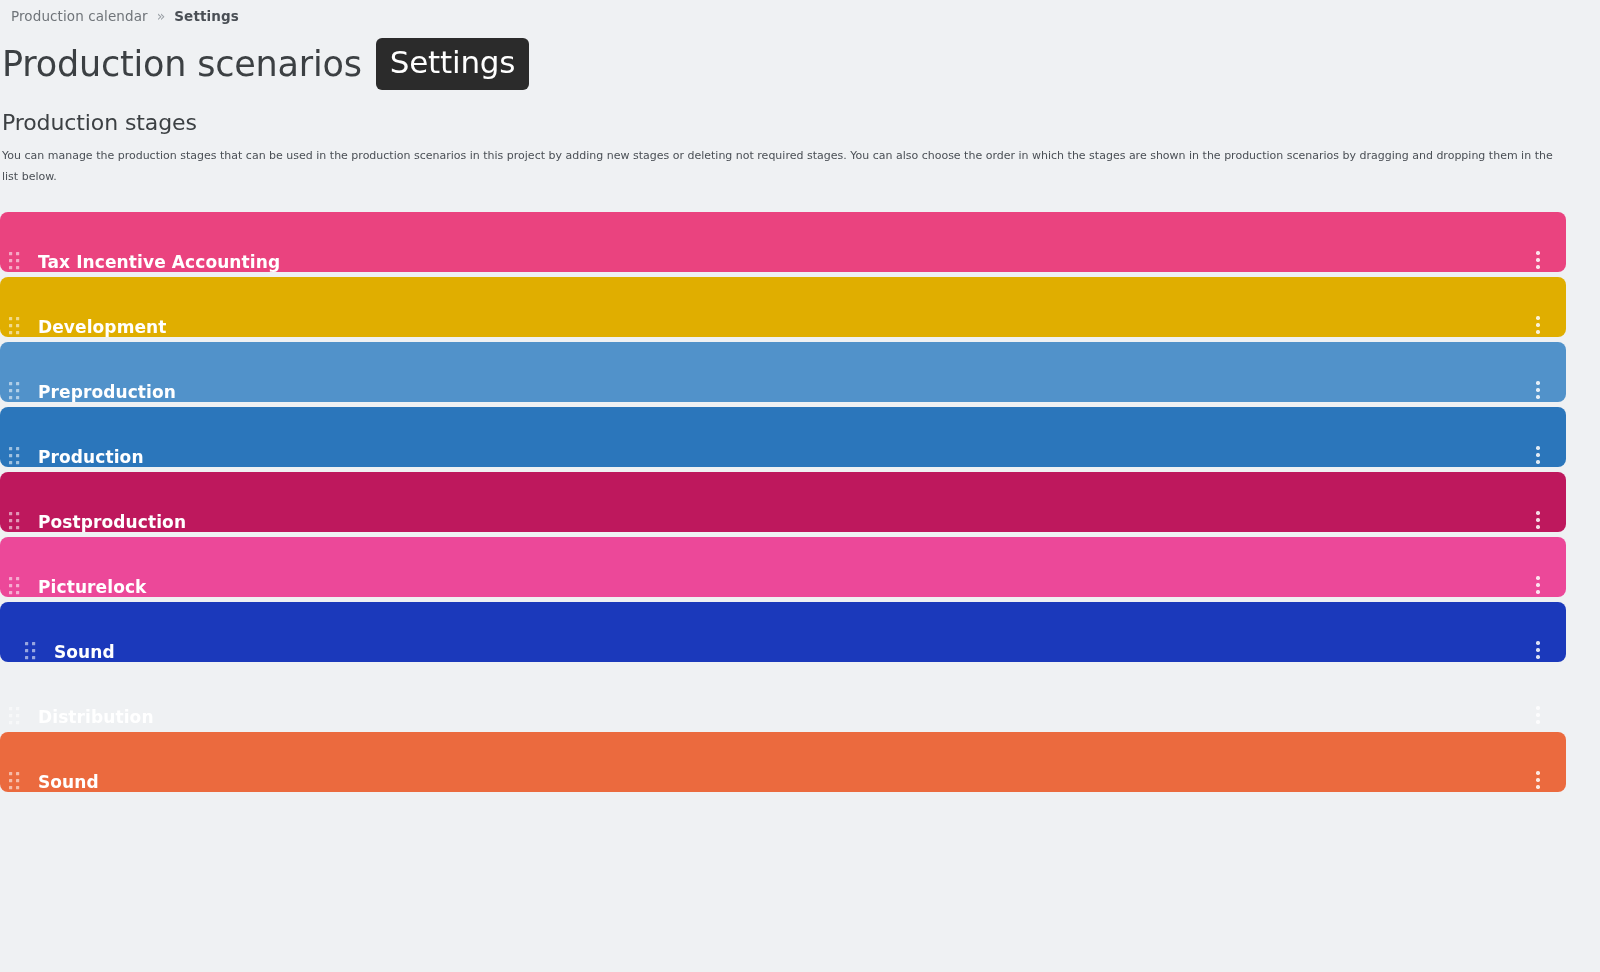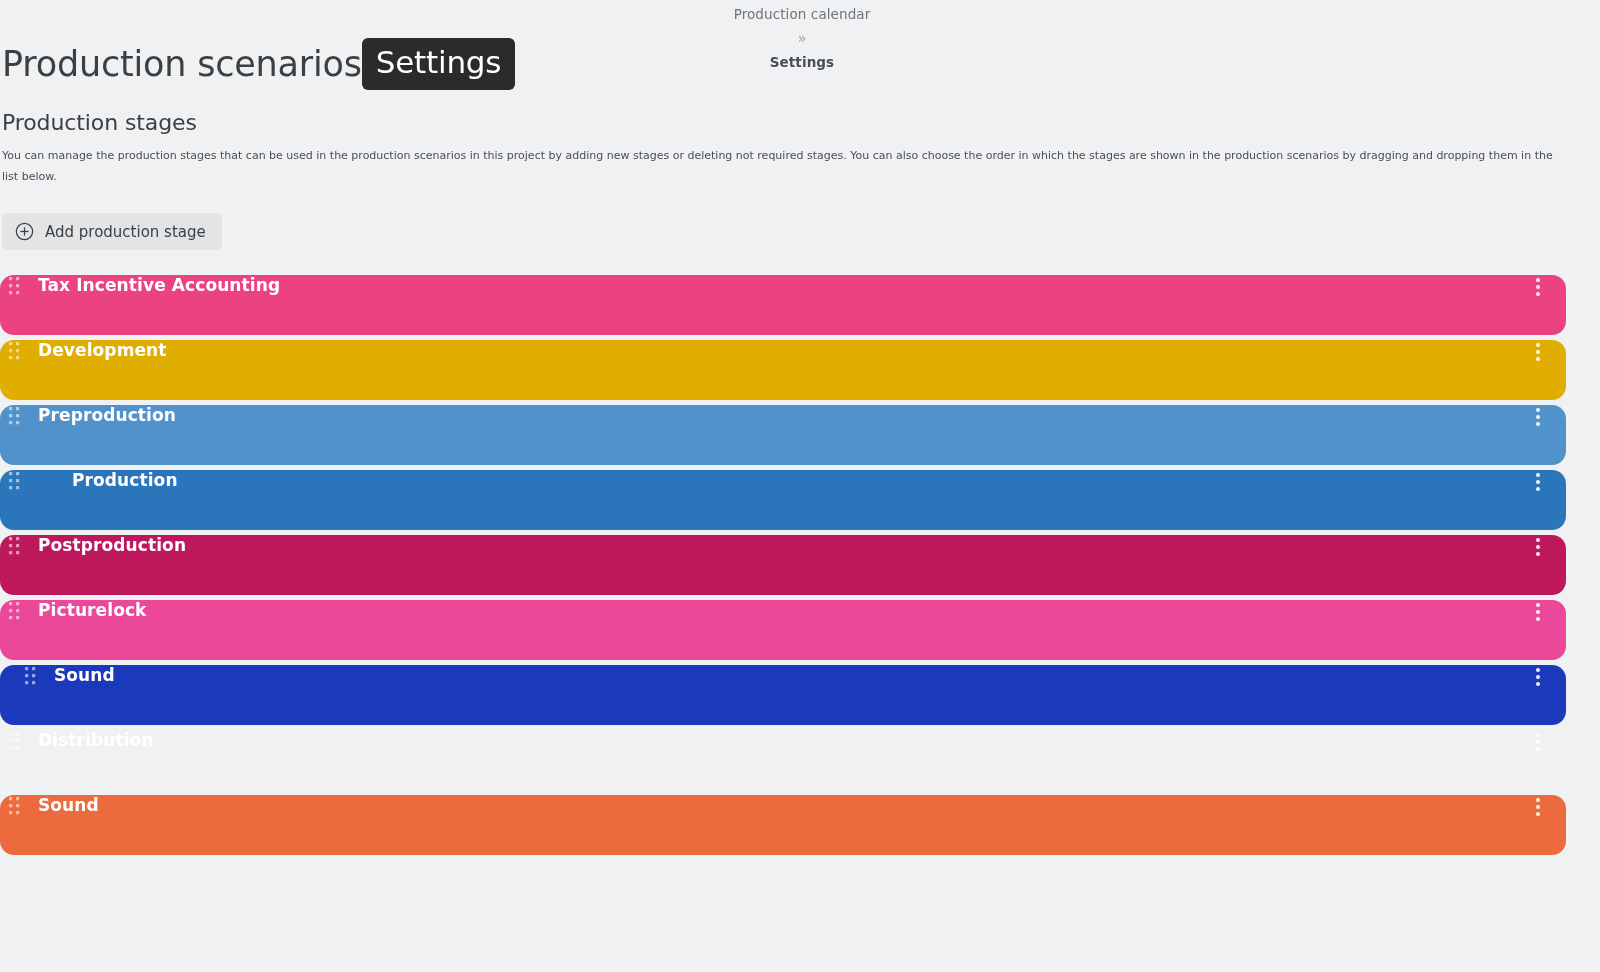--- a/index.html
+++ b/index.html
@@ -15,28 +15,27 @@
 
   .page {
     width: 1600px;
     height: 972px;
     position: relative;
     background: #eff1f3;
   }
 
   
   .breadcrumb {
-    padding: 6px 0 0 4px;
+    padding: 6px 0 0 11px;
     font-size: 13.5px;
     color: #6f7479;
     display: flex;
     align-items: center;
     gap: 9px;
     height: 26px;
-    flex-direction: column;
   }
   .crumb-link {
     color: #6f7479;
     text-decoration: none;
     cursor: pointer;
     letter-spacing: .1px;
   }
   .crumb-sep {
     color: #9aa0a6;
     font-size: 14px;
@@ -45,20 +44,21 @@
   .crumb-current {
     color: #4a4f55;
     font-weight: bold;
     letter-spacing: .1px;
   }
 
   
   .title-row {
     display: flex;
     align-items: center;
+    gap: 14px;
     padding: 14px 0 0 2px;
     height: 62px;
   }
   .page-title {
     font-size: 35px;
     font-weight: 400;
     color: #3c4043;
     letter-spacing: -0.2px;
     white-space: nowrap;
   }
@@ -117,23 +117,23 @@
   .stage-list {
     margin-top: 25px;
     display: flex;
     flex-direction: column;
     gap: 5px;
   }
   .stage-row {
     position: relative;
     height: 60px;
     width: 1566px;
-    border-radius: 14px;
-    display: flex;
-    align-items: flex-start;
+    border-radius: 8px;
+    display: flex;
+    align-items: flex-end;
     color: #ffffff;
     user-select: none;
   }
   .drag-handle {
     width: 14px;
     height: 22px;
     margin-left: 8px;
     flex: 0 0 auto;
     cursor: grab;
     opacity: .55;
@@ -183,30 +183,20 @@
   <div class="title-row">
     <h1 class="page-title">Production scenarios</h1>
     <div class="settings-tab">Settings</div>
   </div>
 
   
   <h2 class="section-heading">Production stages</h2>
   <p class="section-desc">You can manage the production stages that can be used in the production scenarios in this project by adding new stages or deleting not required stages. You can also choose the order in which the stages are shown in the production scenarios by dragging and dropping them in the list below.</p>
 
   
-  <button class="add-btn">
-    <span class="plus-icon">
-      <svg width="19" height="19" viewBox="0 0 20 20">
-        <circle cx="10" cy="10" r="8.6" fill="none" stroke="#3c4043" stroke-width="1.3"></circle>
-        <line x1="10" y1="5.6" x2="10" y2="14.4" stroke="#3c4043" stroke-width="1.3"></line>
-        <line x1="5.6" y1="10" x2="14.4" y2="10" stroke="#3c4043" stroke-width="1.3"></line>
-      </svg>
-    </span>
-    <span>Add production stage</span>
-  </button>
 
   
   <div class="stage-list" id="stage-list">
       <div class="stage-row" style="background: rgb(234, 67, 127);">
         <span class="drag-handle"><svg width="14" height="22" viewBox="0 0 14 22">
             <rect x="1" y="2" width="3.2" height="3.2" rx="0.5" fill="#ffffff"></rect>
             <rect x="8" y="2" width="3.2" height="3.2" rx="0.5" fill="#ffffff"></rect>
             <rect x="1" y="9" width="3.2" height="3.2" rx="0.5" fill="#ffffff"></rect>
             <rect x="8" y="9" width="3.2" height="3.2" rx="0.5" fill="#ffffff"></rect>
             <rect x="1" y="16" width="3.2" height="3.2" rx="0.5" fill="#ffffff"></rect>
@@ -244,21 +234,21 @@
             <rect x="1" y="16" width="3.2" height="3.2" rx="0.5" fill="#ffffff"></rect>
             <rect x="8" y="16" width="3.2" height="3.2" rx="0.5" fill="#ffffff"></rect>
           </svg></span>
         <span class="stage-label">Preproduction</span>
         <span class="row-menu">
           <span></span>
           <span></span>
           <span></span>
         </span>
       </div>
-      <div class="stage-row" style="background: rgb(43, 118, 187); gap: 34px;">
+      <div class="stage-row" style="background: rgb(43, 118, 187);">
         <span class="drag-handle"><svg width="14" height="22" viewBox="0 0 14 22">
             <rect x="1" y="2" width="3.2" height="3.2" rx="0.5" fill="#ffffff"></rect>
             <rect x="8" y="2" width="3.2" height="3.2" rx="0.5" fill="#ffffff"></rect>
             <rect x="1" y="9" width="3.2" height="3.2" rx="0.5" fill="#ffffff"></rect>
             <rect x="8" y="9" width="3.2" height="3.2" rx="0.5" fill="#ffffff"></rect>
             <rect x="1" y="16" width="3.2" height="3.2" rx="0.5" fill="#ffffff"></rect>
             <rect x="8" y="16" width="3.2" height="3.2" rx="0.5" fill="#ffffff"></rect>
           </svg></span>
         <span class="stage-label">Production</span>
         <span class="row-menu">

